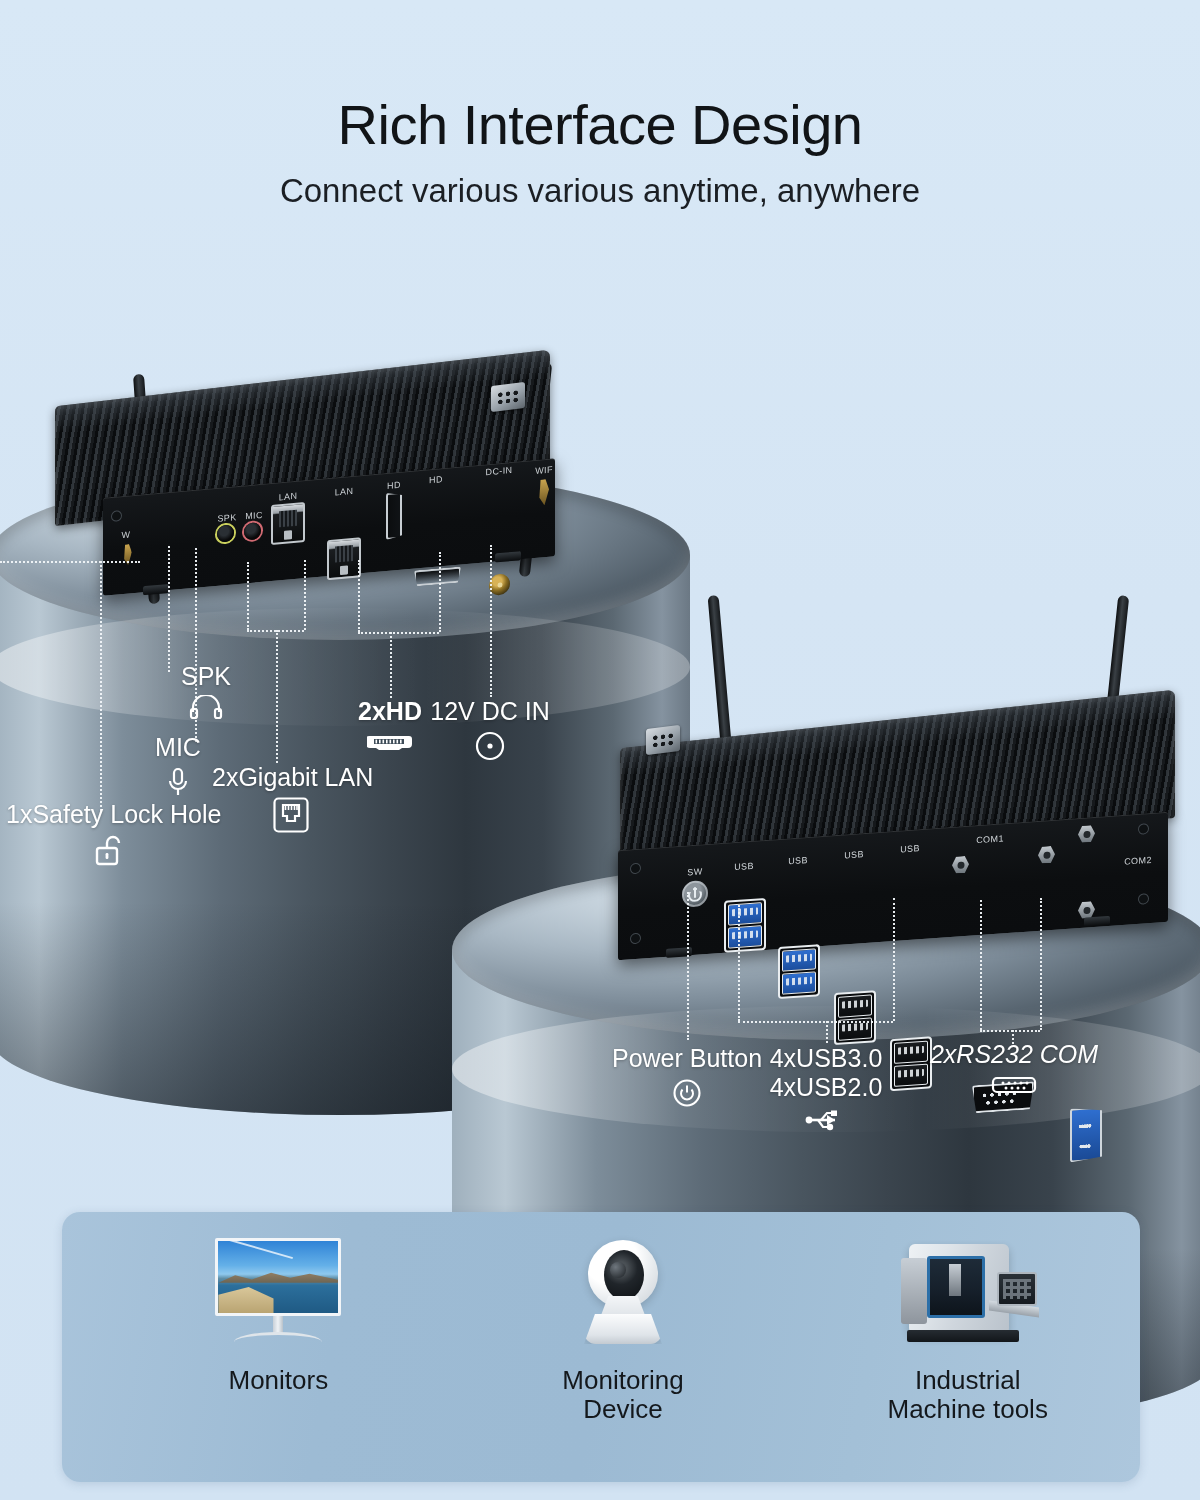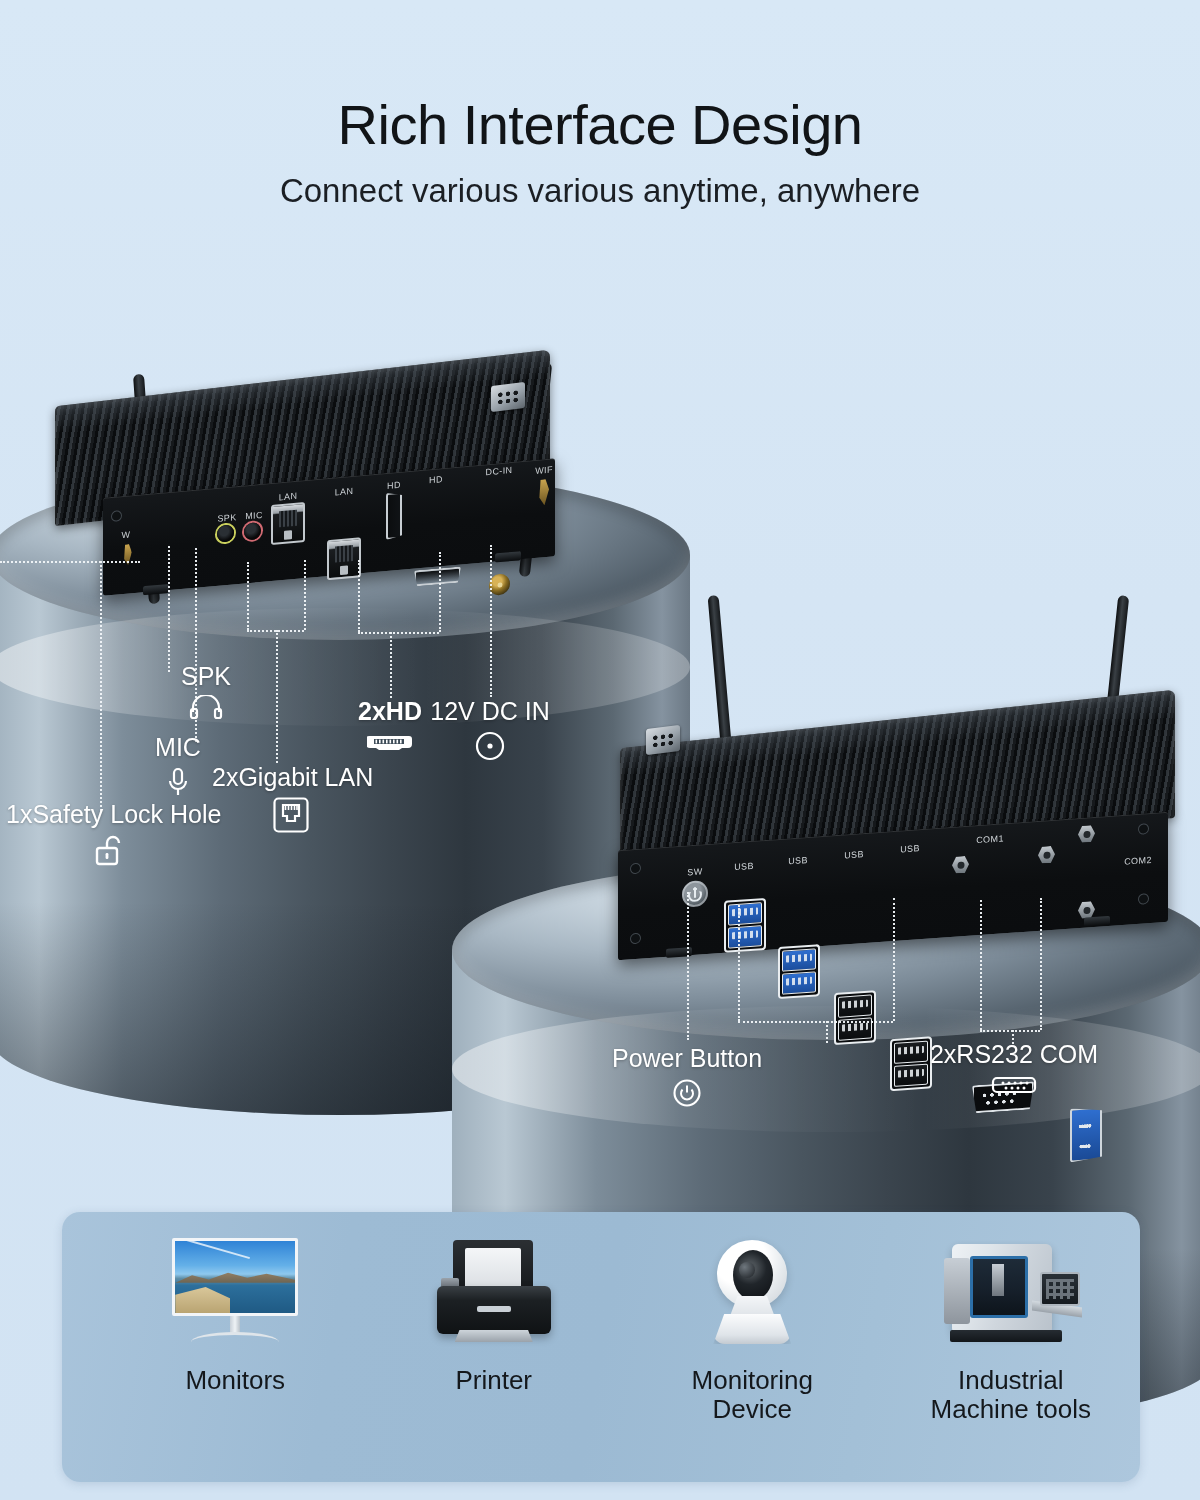--- a/index.html
+++ b/index.html
@@ -687,22 +687,37 @@
     <div class="ctext">Power Button</div>
     <div class="cicon">
       <svg width="32" height="32" viewBox="0 0 32 32" fill="none" stroke="#ffffff" stroke-width="2.1">
         <circle cx="16" cy="16" r="12.5"></circle>
         <path d="M11.5 12.5 a6 6 0 1 0 9 0" stroke-width="2"></path>
         <path d="M16 8.5 v7" stroke-width="2"></path>
       </svg>
     </div>
   </div>
 
-
-  <div class="callout" style="left:925px; top:1040px; width:178px;">
+  <div class="callout" style="left:760px; top:1044px; width:132px;">
+    <div class="ctext">4xUSB3.0</div>
+    <div class="ctext">4xUSB2.0</div>
+    <div class="cicon">
+      <svg width="42" height="28" viewBox="0 0 42 28" fill="#ffffff" stroke="#ffffff">
+        <path d="M4 14 h26" stroke-width="2.6" fill="none"></path>
+        <circle cx="4" cy="14" r="3.4" stroke="none"></circle>
+        <path d="M30 14 l-8 -5 v10 z" stroke="none"></path>
+        <path d="M16 14 l6 -7 h6" stroke-width="2.2" fill="none"></path>
+        <rect x="26" y="4.5" width="6" height="5.5" stroke="none"></rect>
+        <path d="M13 14 l5 7 h5" stroke-width="2.2" fill="none"></path>
+        <circle cx="25" cy="21" r="3.2" stroke="none"></circle>
+      </svg>
+    </div>
+  </div>
+
+  <div class="callout" style="left:925px; top:1040px; width:178px;font-style:italic;">
     <div class="ctext">2xRS232 COM</div>
     <div class="cicon">
       <svg width="48" height="24" viewBox="0 0 48 24" fill="none" stroke="#ffffff" stroke-width="2.2">
         <path d="M7 5 h34 a4 4 0 0 1 4 4 v6 a4 4 0 0 1 -4 4 h-34 a4 4 0 0 1 -4 -4 v-6 a4 4 0 0 1 4 -4 z"></path>
         <g fill="#ffffff" stroke="none">
           <circle cx="13" cy="10" r="1.5"></circle>
             <circle cx="19" cy="10" r="1.5"></circle>
           <circle cx="25" cy="10" r="1.5"></circle>
             <circle cx="31" cy="10" r="1.5"></circle>
           <circle cx="37" cy="10" r="1.5"></circle>
@@ -725,31 +740,20 @@
             <div class="shore"></div>
             <div class="trail"></div>
           </div>
           <div class="mon-stand"></div>
           <div class="mon-base"></div>
         </div>
         <div class="strip-label">Monitors</div>
       </div>
 
 
-      <div class="strip-item">
-        <div class="strip-art">
-          <div class="prt-lid"></div>
-          <div class="prt-paper"></div>
-          <div class="prt-panel"></div>
-          <div class="prt-body"></div>
-          <div class="prt-slot"></div>
-          <div class="prt-tray"></div>
-        </div>
-        <div class="strip-label">Printer</div>
-      </div>
 
       <div class="strip-item">
         <div class="strip-art">
           <div class="cam-head"></div>
           <div class="cam-lens"></div>
           <div class="cam-iris"></div>
           <div class="cam-neck"></div>
           <div class="cam-base"></div>
         </div>
         <div class="strip-label">Monitoring

